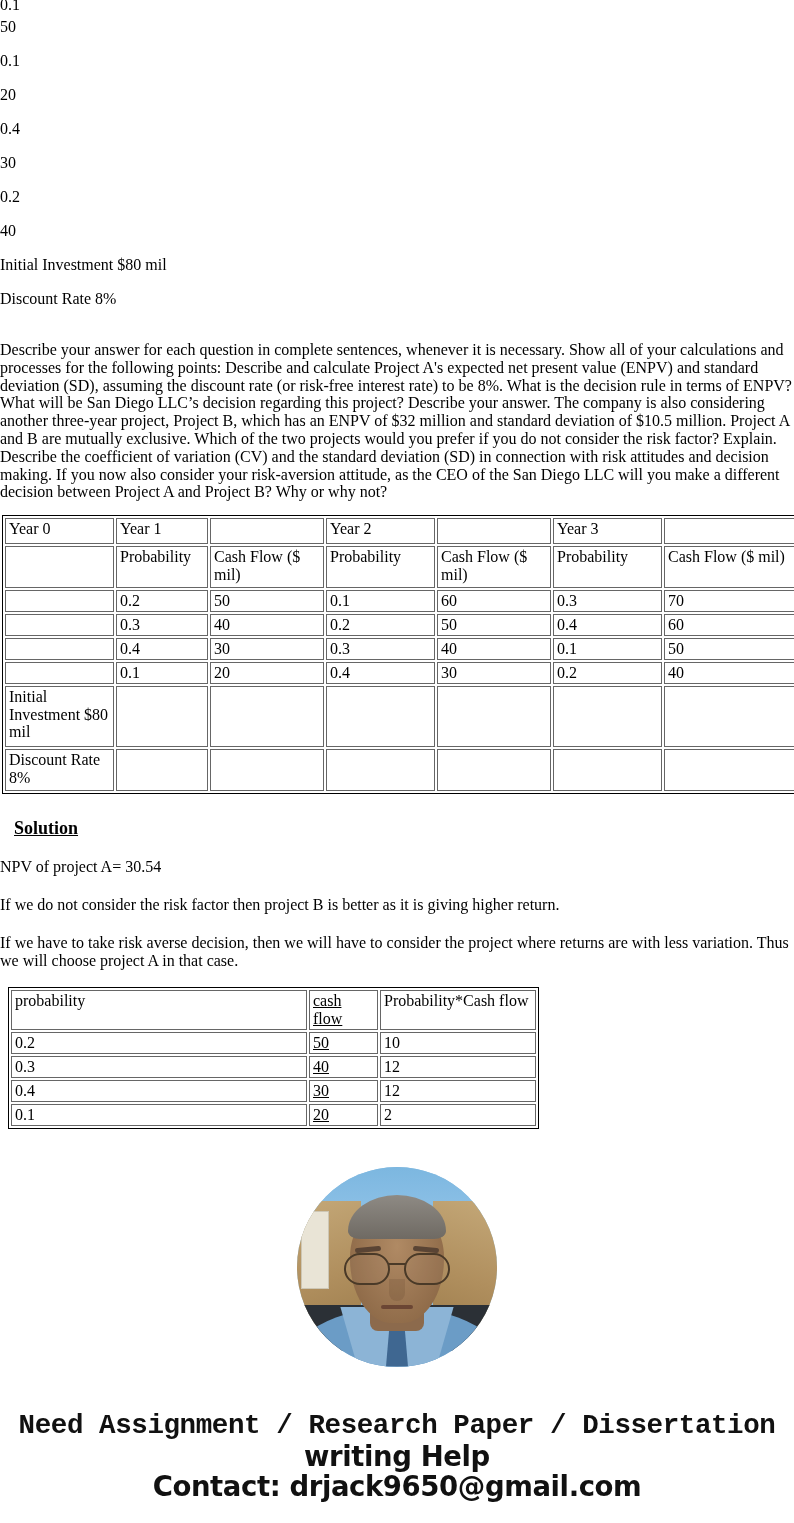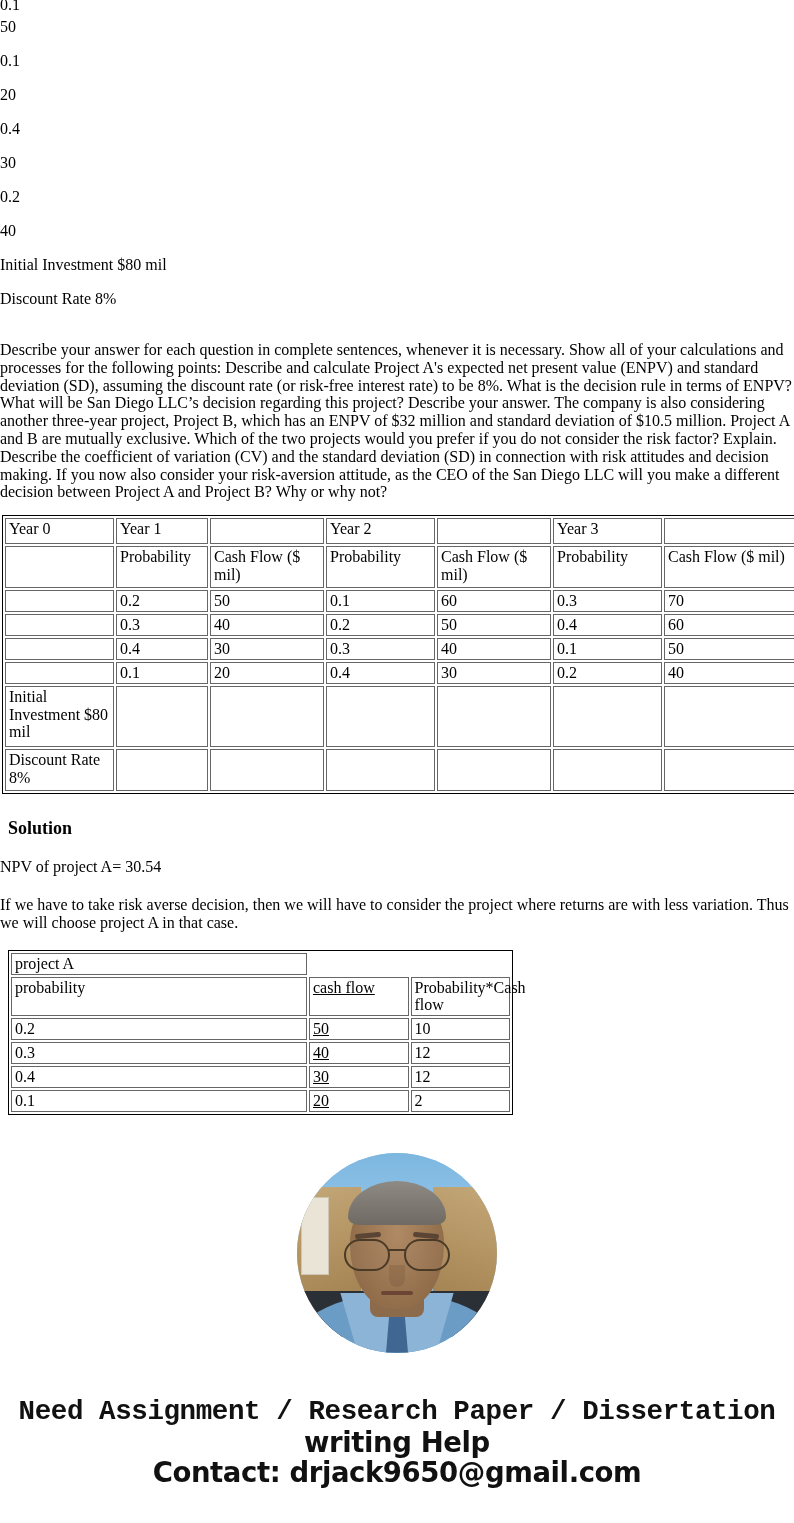--- a/index.html
+++ b/index.html
@@ -91,23 +91,24 @@
     table-layout: fixed;
   }
   #calc-table td.k0 { width: 288px; }
   #calc-table td.k1 { width: 61px; text-decoration: underline; }
   #calc-table td.k2 { width: 148px; }
   #calc-table tr td { height: 18px; }
 
   h2.solution-heading {
     font-size: 18px;
     font-weight: bold;
-    margin: 24px 0 0 8px;
+    margin: 24px 0 0 14px;
     padding: 0;
     line-height: 20px;
+    text-decoration: underline;
   }
 
   
   .portrait-wrap {
     margin-top: 38px;
     display: flex;
     justify-content: center;
   }
   .portrait {
     width: 200px;
@@ -359,27 +360,25 @@
         <td class="c3"></td>
         <td class="c4"></td>
         <td class="c5"></td>
         <td class="c6"></td>
       </tr>
     </tbody>
   </table>
 
   <h2 class="solution-heading">Solution</h2>
   <p class="body-para para-spacer-mid">NPV of project A= 30.54</p>
+  <p class="body-para para-spacer-mid">If we do not consider the risk factor then project B is better as it is giving higher return.</p>
   <p class="body-para para-spacer-mid">If we have to take risk averse decision, then we will have to consider the project where returns are with less variation. Thus we will choose project A in that case.</p>
 
   <table id="calc-table" class="doc-table">
     <tbody>
-      <tr>
-        <td class="k0" colspan="1">project A</td>
-      </tr>
       <tr>
         <td class="k0">probability</td>
         <td class="k1">cash flow</td>
         <td class="k2">Probability*Cash flow</td>
       </tr>
       <tr>
         <td class="k0">0.2</td>
         <td class="k1">50</td>
         <td class="k2">10</td>
       </tr>

